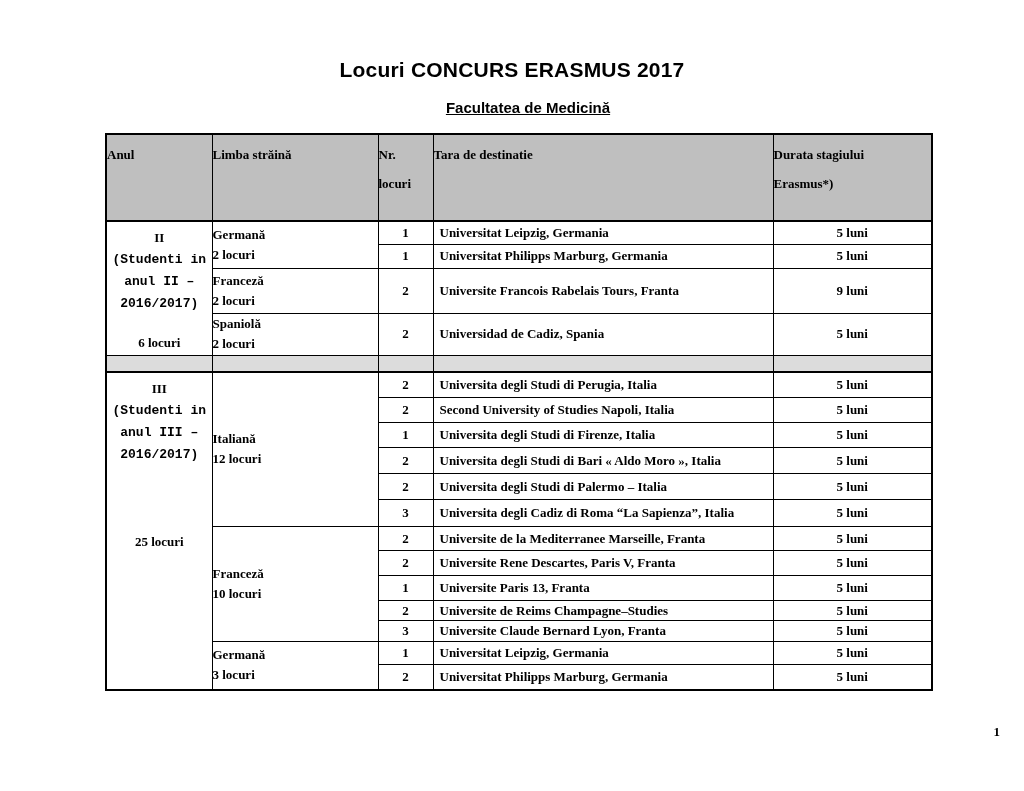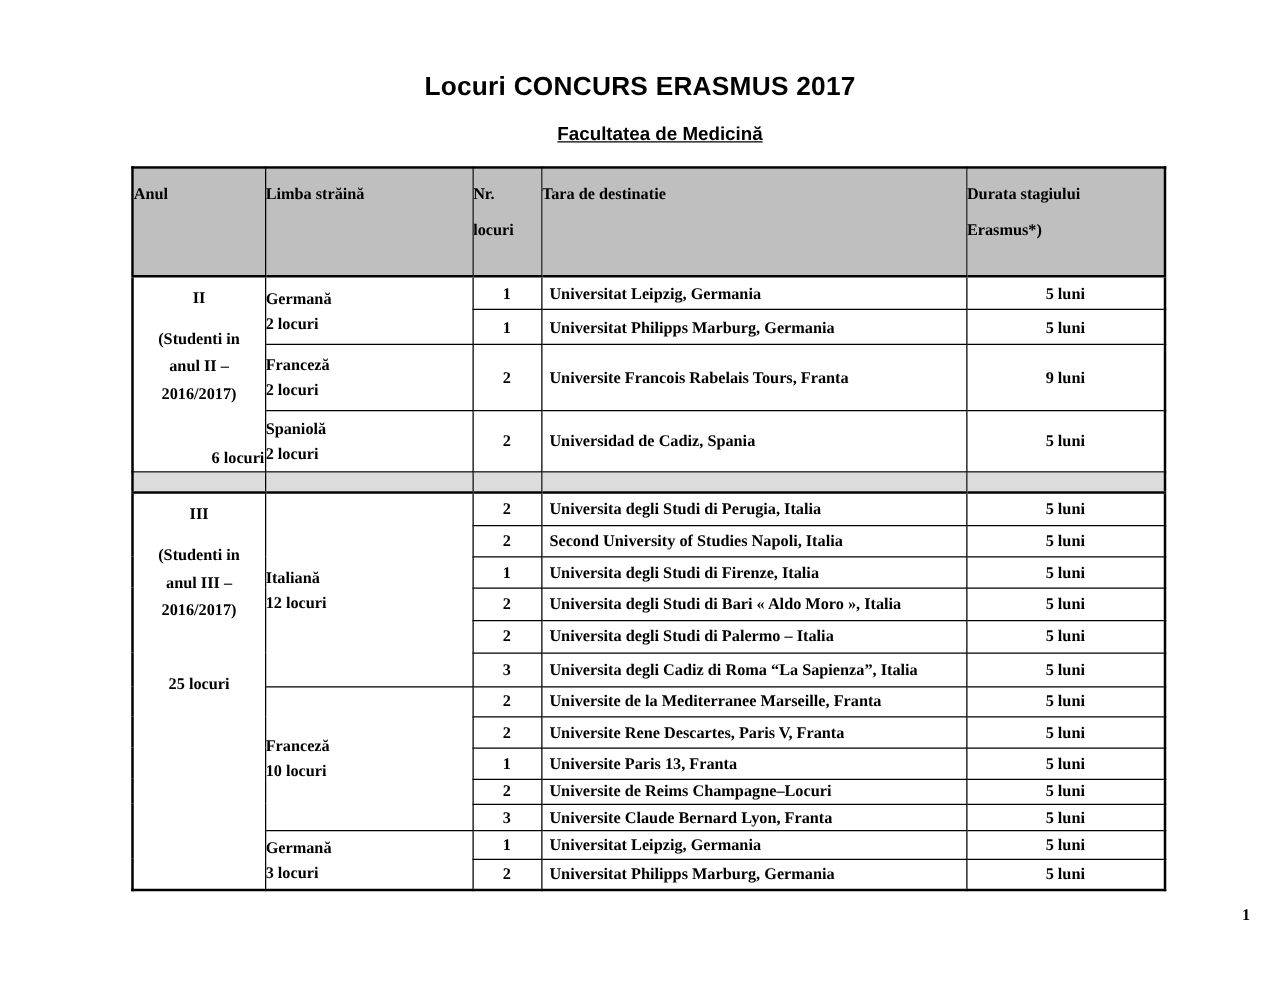--- a/index.html
+++ b/index.html
@@ -34,23 +34,23 @@
     vertical-align:top;text-align:left;
     padding-top:5px;line-height:29px;height:80px;
   }
   tr.sep td{
     background:#dcdcdc;height:15px;
     border-bottom:2px solid #000;
   }
   td.anul{
     vertical-align:top;text-align:center;line-height:22px;padding-top:5px;
   }
-  td.anul .note{margin-top:11px;}
-  td.anul .total-ii{margin-top:29px;text-align:right;}
-  td.anul .total-iii{margin-top:37px;}
+  td.anul .note{font-family:Liberation Mono, monospace;}
+  td.anul .total-ii{margin-top:17px;}
+  td.anul .total-iii{margin-top:65px;}
   td.lang{text-align:left;vertical-align:middle;line-height:20px;margin-top:34px;}
   td.nr{text-align:center;vertical-align:middle;}
   td.dest{text-align:left;vertical-align:middle;padding-left:6px;}
   td.dur{text-align:center;vertical-align:middle;}
   .page-number{
     position:absolute;top:724px;right:24px;
     font-size:13px;font-weight:bold;
   }
 </style>
 </head>
@@ -197,21 +197,21 @@
       <td class="dest">Universite Rene Descartes, Paris V, Franta</td>
       <td class="dur">5 luni</td>
     </tr>
     <tr style="height:25px">
       <td class="nr">1</td>
       <td class="dest">Universite Paris 13, Franta</td>
       <td class="dur">5 luni</td>
     </tr>
     <tr style="height:20px">
       <td class="nr">2</td>
-      <td class="dest">Universite de Reims Champagne–Locuri</td>
+      <td class="dest">Universite de Reims Champagne–Studies</td>
       <td class="dur">5 luni</td>
     </tr>
     <tr style="height:21px">
       <td class="nr">3</td>
       <td class="dest">Universite Claude Bernard Lyon, Franta</td>
       <td class="dur">5 luni</td>
     </tr>
     <tr style="height:23px">
       <td class="lang" rowspan="2">
         <div>Germană</div>

